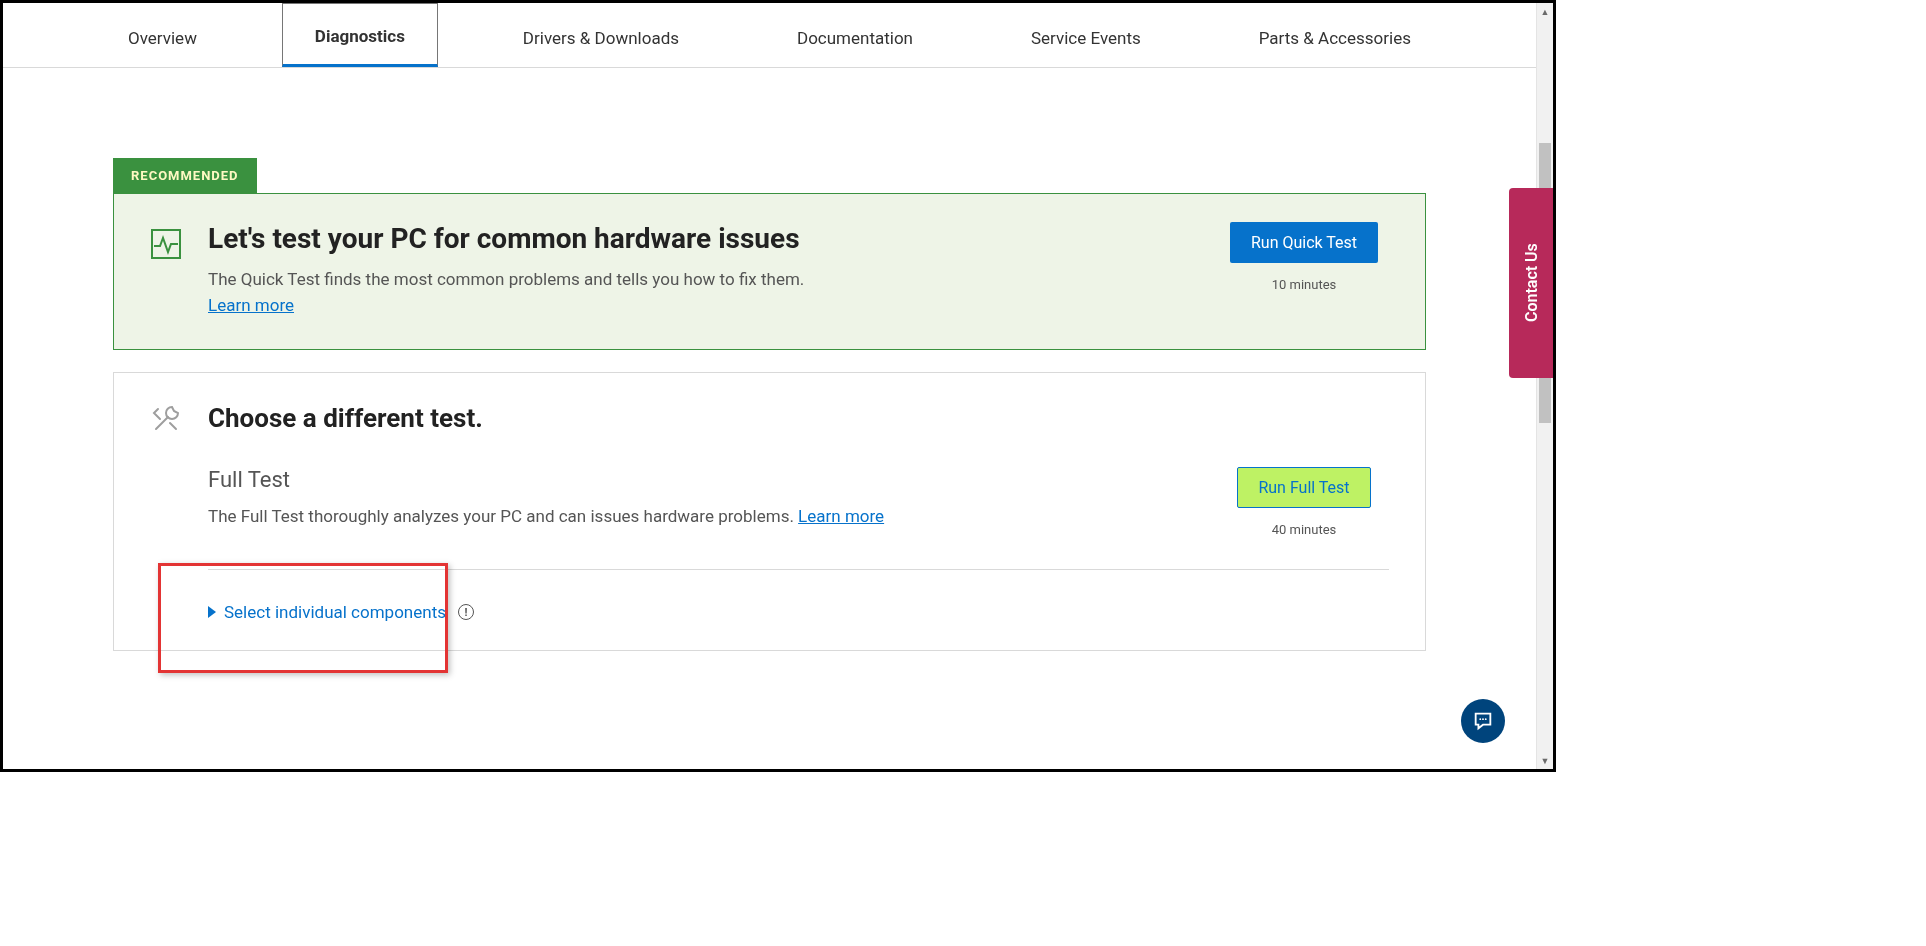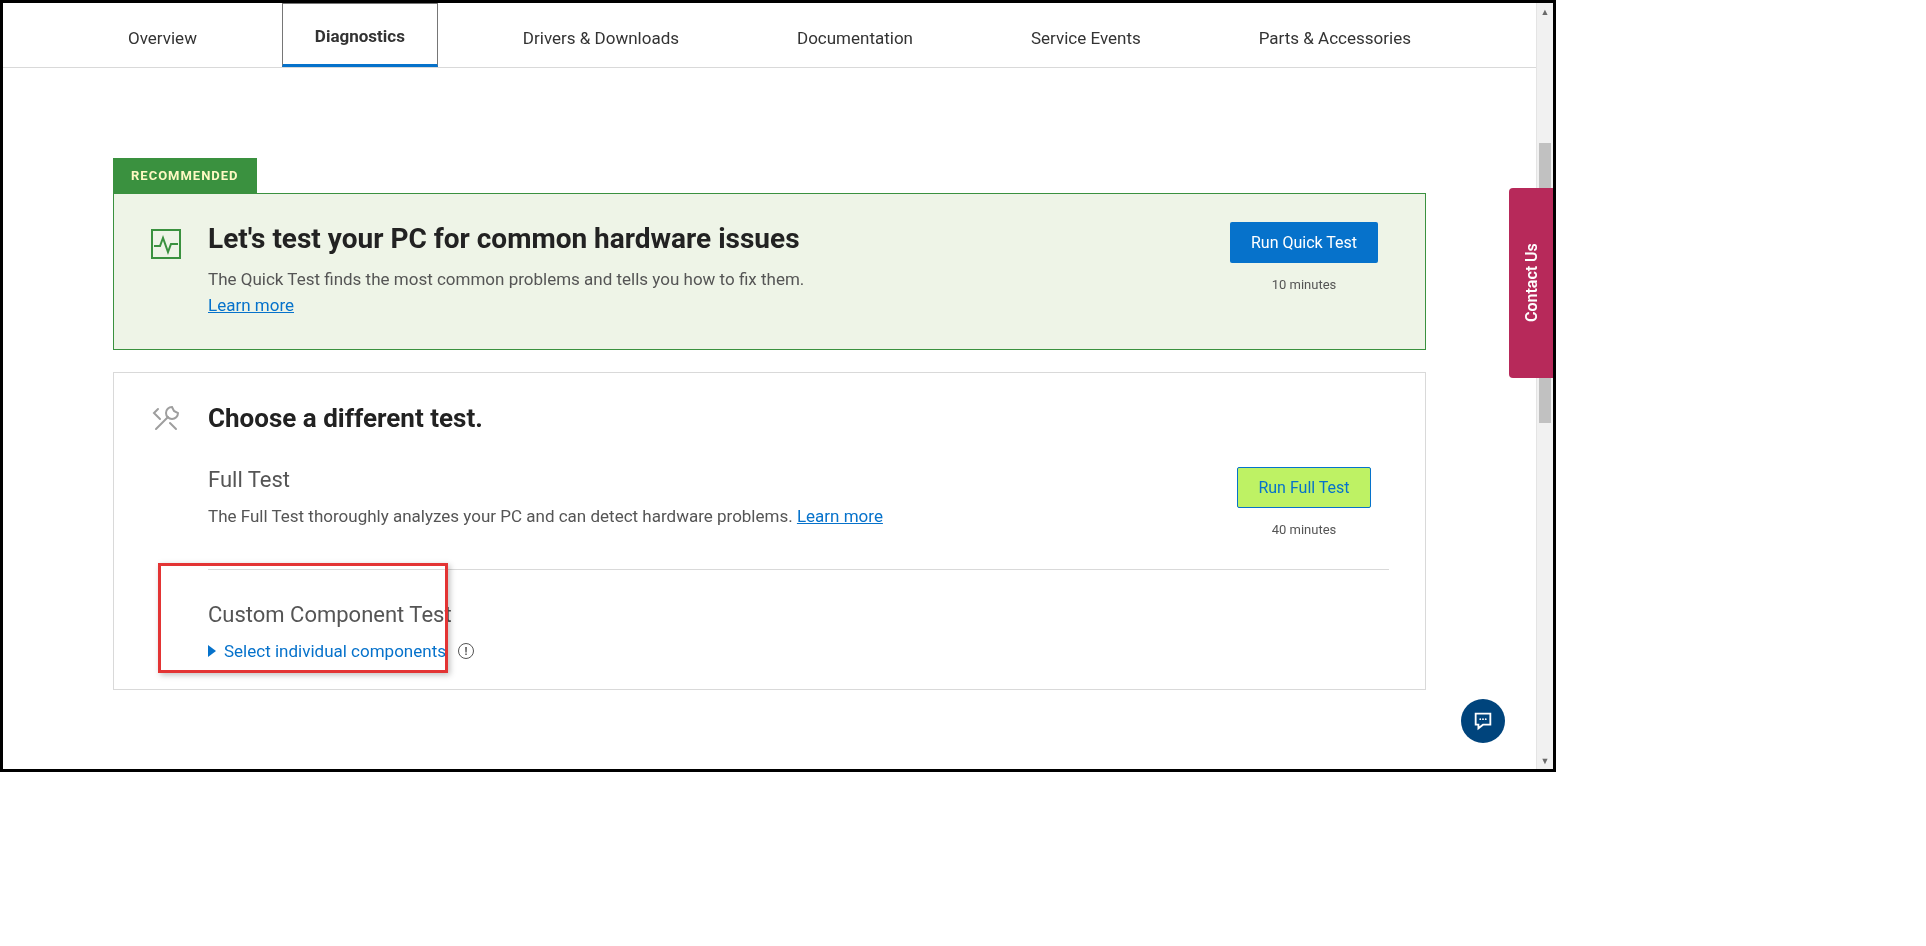--- a/index.html
+++ b/index.html
@@ -278,31 +278,30 @@
                 <path d="M20 20 L26 26"></path>
               </g>
             </svg>
           </div>
           <div class="section2-title">Choose a different test.</div>
         </div>
 
         <div class="test-row">
           <div class="test-main">
             <div class="test-title">Full Test</div>
-            <span class="test-desc">The Full Test thoroughly analyzes your PC and can detect hardware problems. </span><a class="link">Learn more</a>
+            <span class="test-desc">The Full Test thoroughly analyzes your PC and can issues hardware problems. </span><a class="link">Learn more</a>
           </div>
           <div class="test-side">
             <div class="btn btn-outline">Run Full Test</div>
             <div class="time-hint">40 minutes</div>
           </div>
         </div>
 
         <div class="test-row" style="padding-bottom:28px;">
           <div class="test-main">
-            <div class="test-title">Custom Component Test</div>
             <div class="select-link">
               <span class="tri"></span>
               <span>Select individual components</span>
               <span class="info-circle">!</span>
             </div>
           </div>
         </div>
 
         <div class="highlight-box" style="left:44px; top:190px; width:290px; height:110px;"></div>
       </div>

